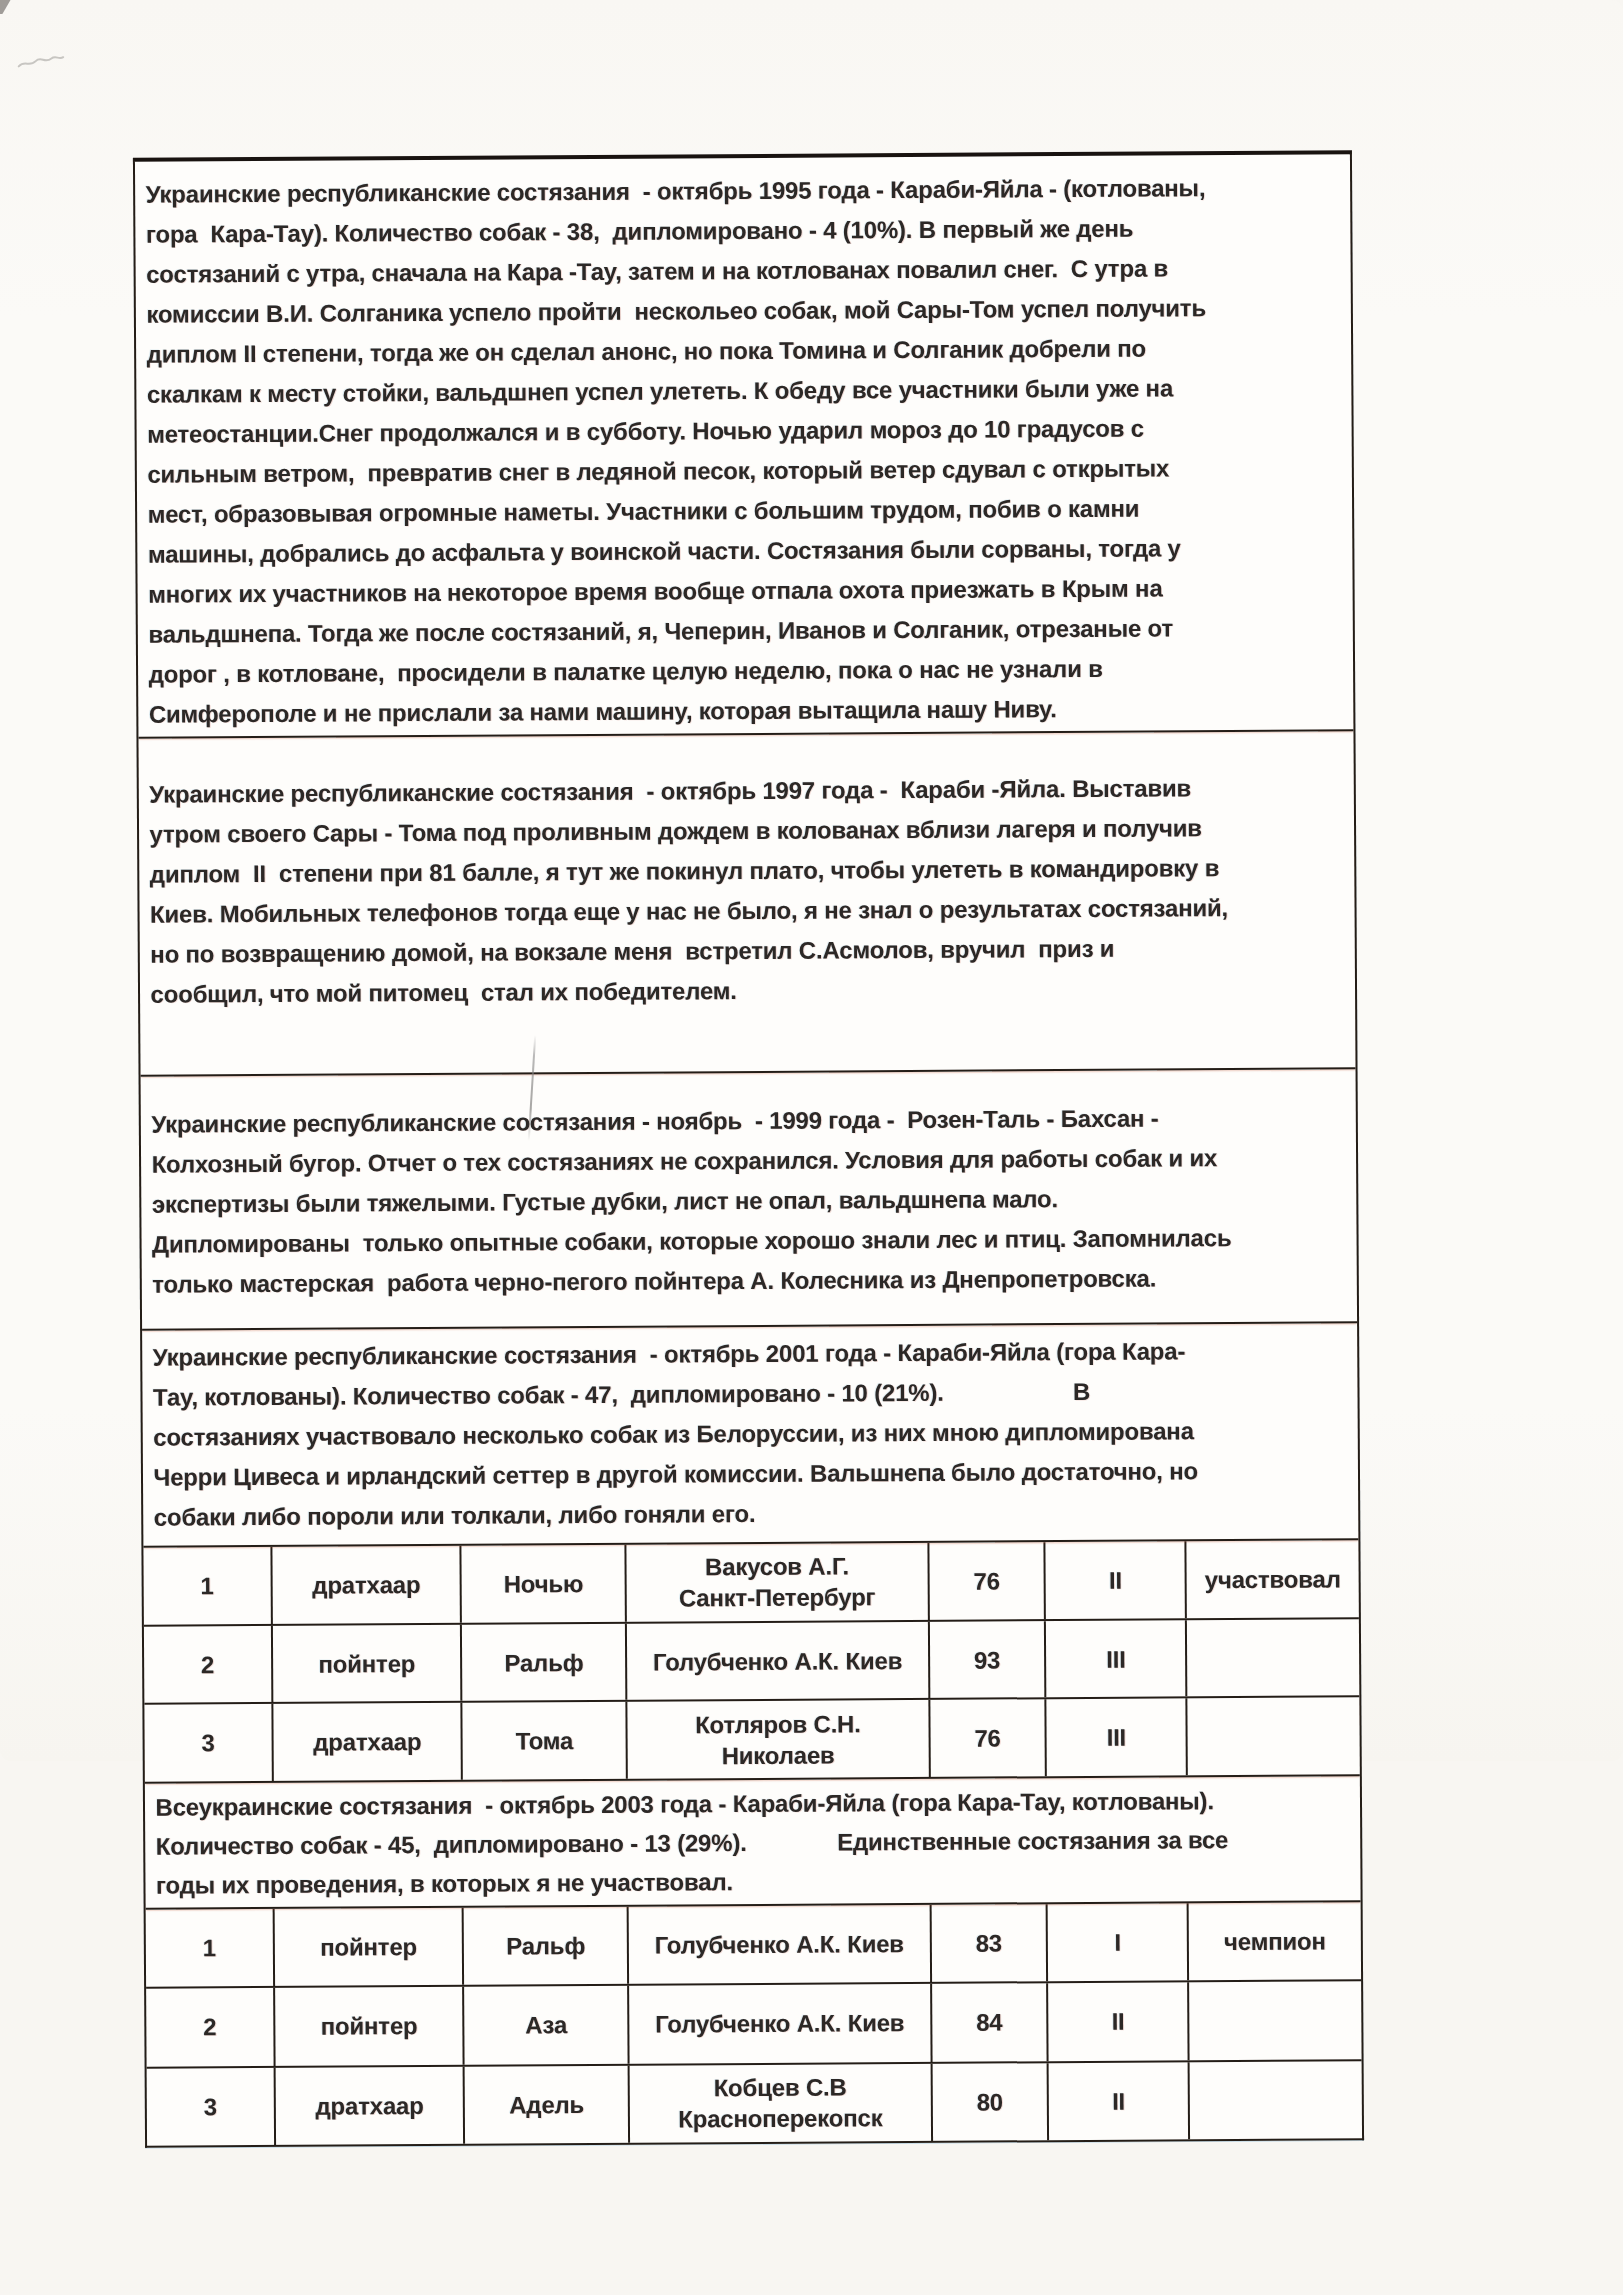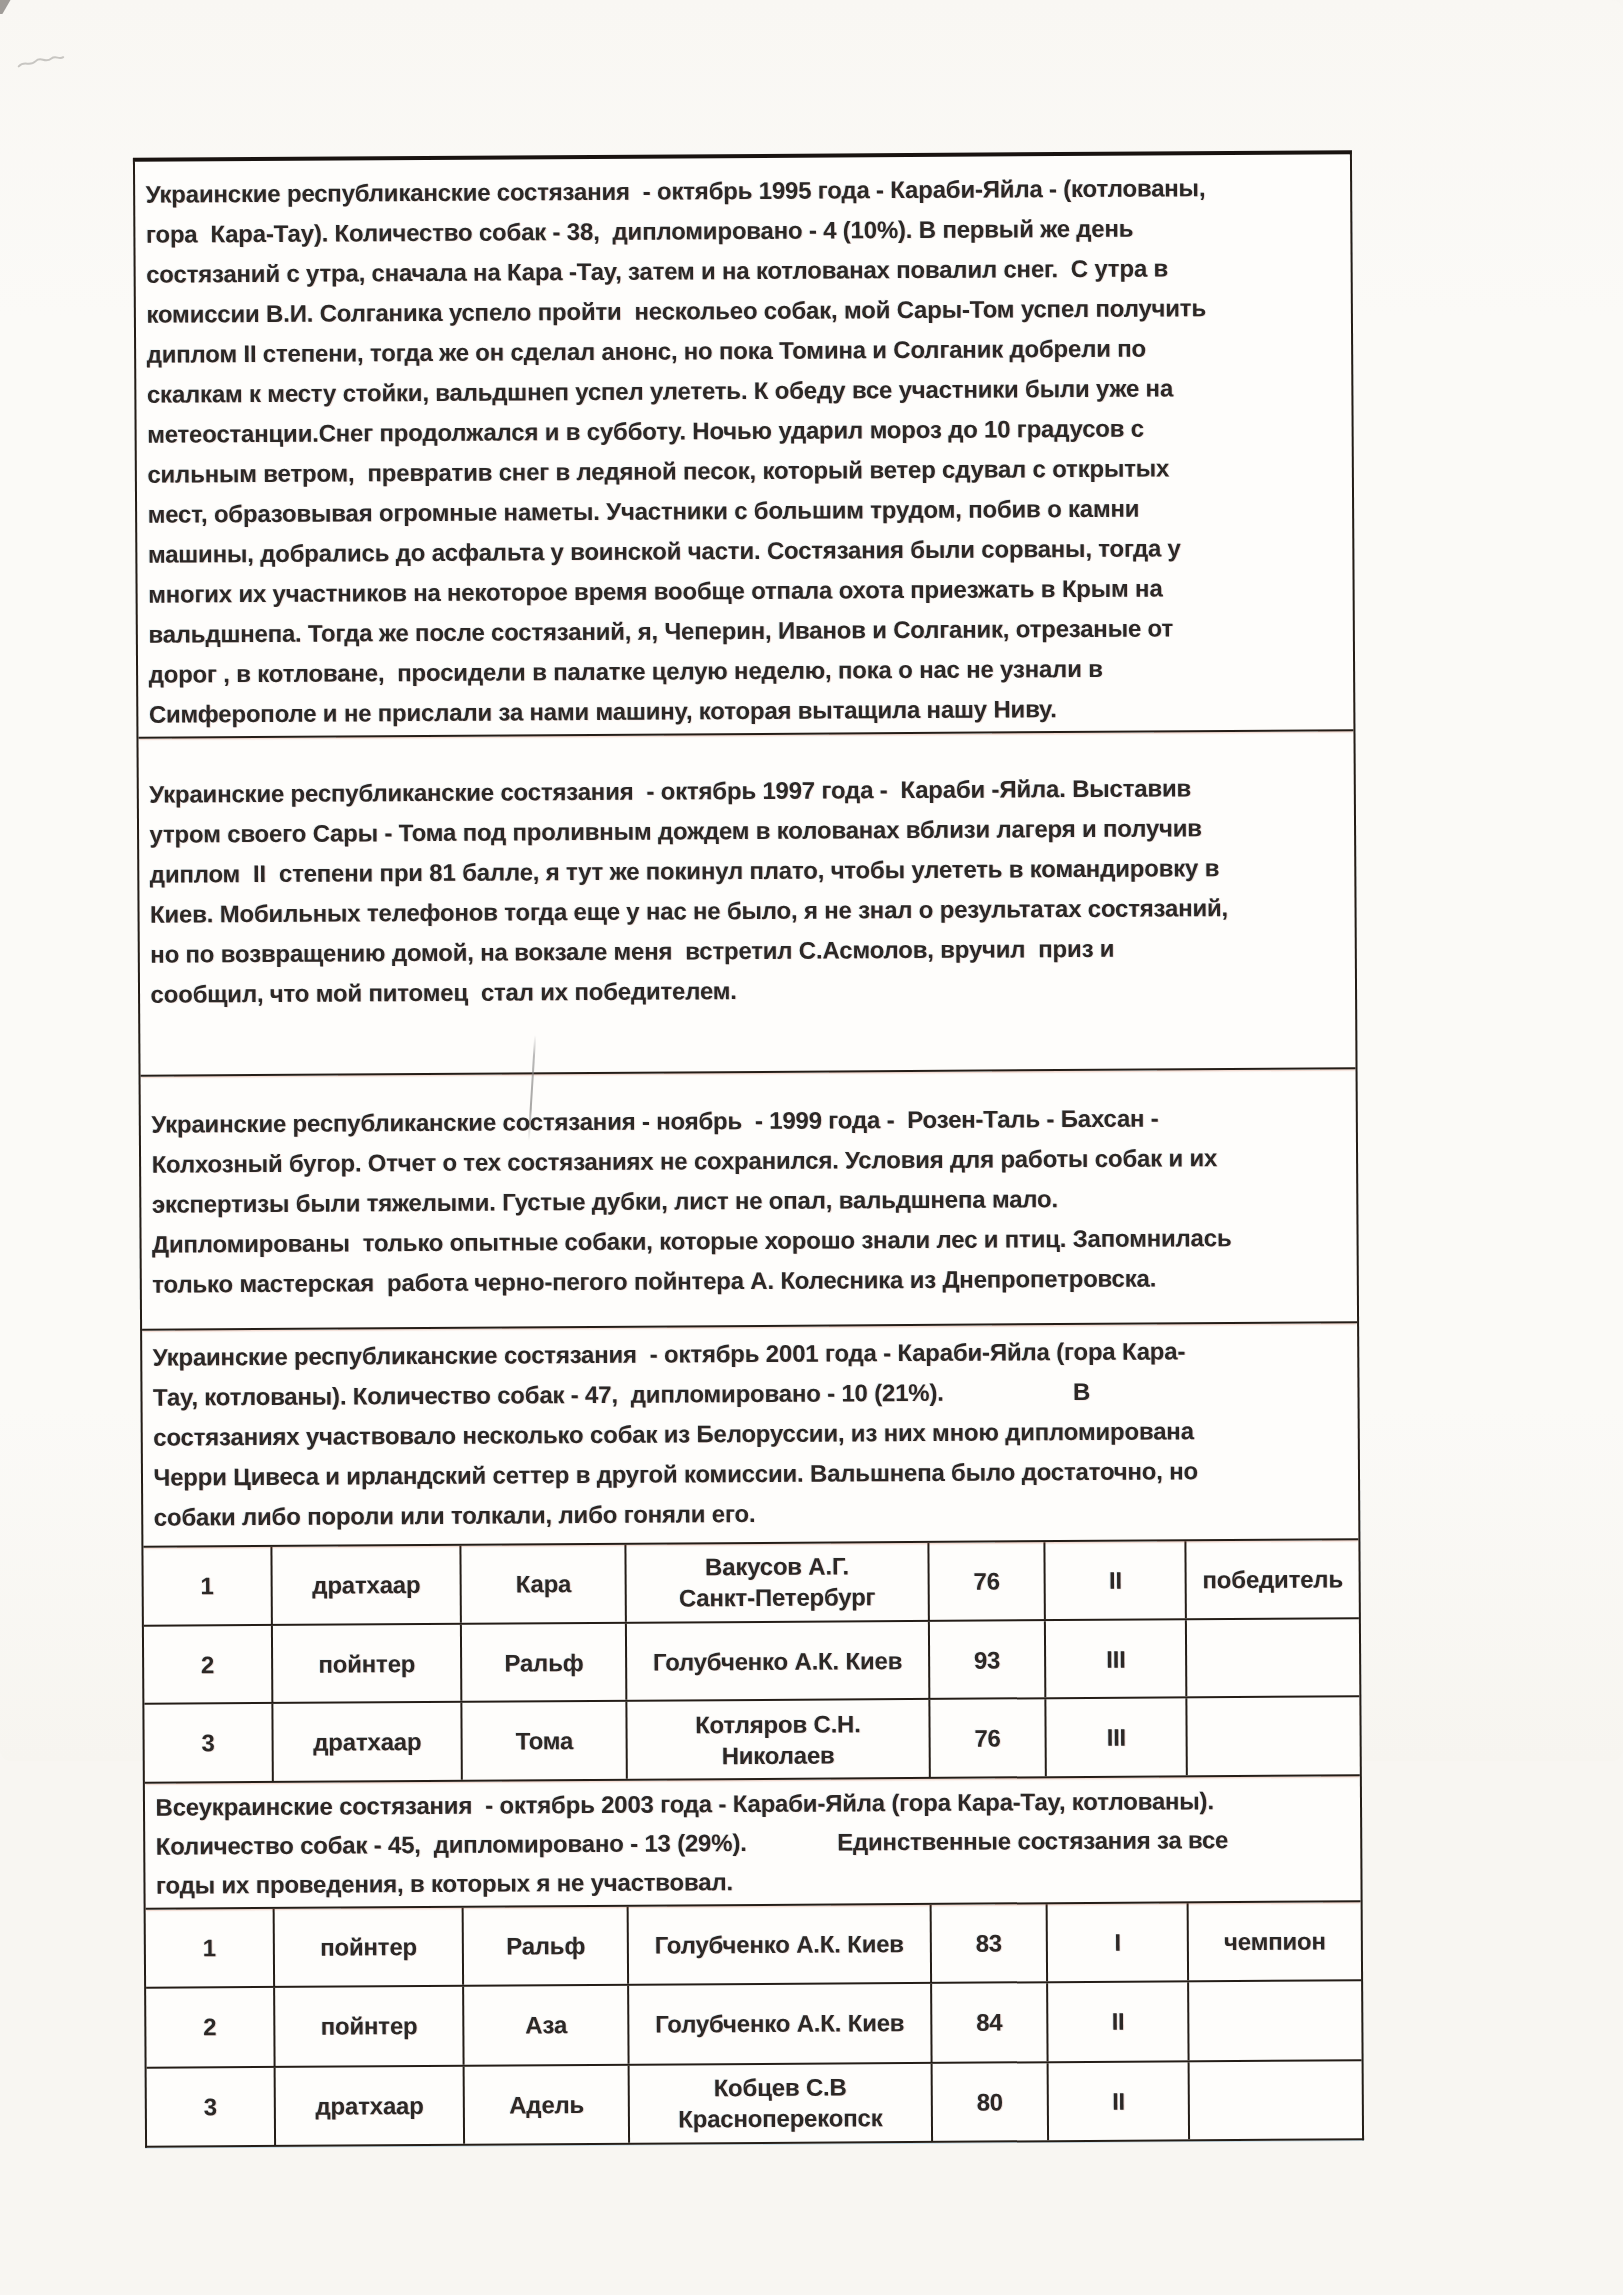--- a/index.html
+++ b/index.html
@@ -135,26 +135,26 @@
 Тау, котлованы). Количество собак - 47,  дипломировано - 10 (21%).                    В
 состязаниях участвовало несколько собак из Белоруссии, из них мною дипломирована
 Черри Цивеса и ирландский сеттер в другой комиссии. Вальшнепа было достаточно, но
 собаки либо пороли или толкали, либо гоняли его.</div>
     </section>
 
     <div class="tbl" id="table-0">
         <div class="trow">
           <div class="tcell c0">1</div>
           <div class="tcell c1">дратхаар</div>
-          <div class="tcell c2">Кара</div>
+          <div class="tcell c2">Ночью</div>
           <div class="tcell c3">Вакусов А.Г.
 Санкт-Петербург</div>
           <div class="tcell c4">76</div>
           <div class="tcell c5">II</div>
-          <div class="tcell c6">победитель</div>
+          <div class="tcell c6">участвовал</div>
         </div>
         <div class="trow">
           <div class="tcell c0">2</div>
           <div class="tcell c1">пойнтер</div>
           <div class="tcell c2">Ральф</div>
           <div class="tcell c3">Голубченко А.К. Киев</div>
           <div class="tcell c4">93</div>
           <div class="tcell c5">III</div>
           <div class="tcell c6"></div>
         </div>

